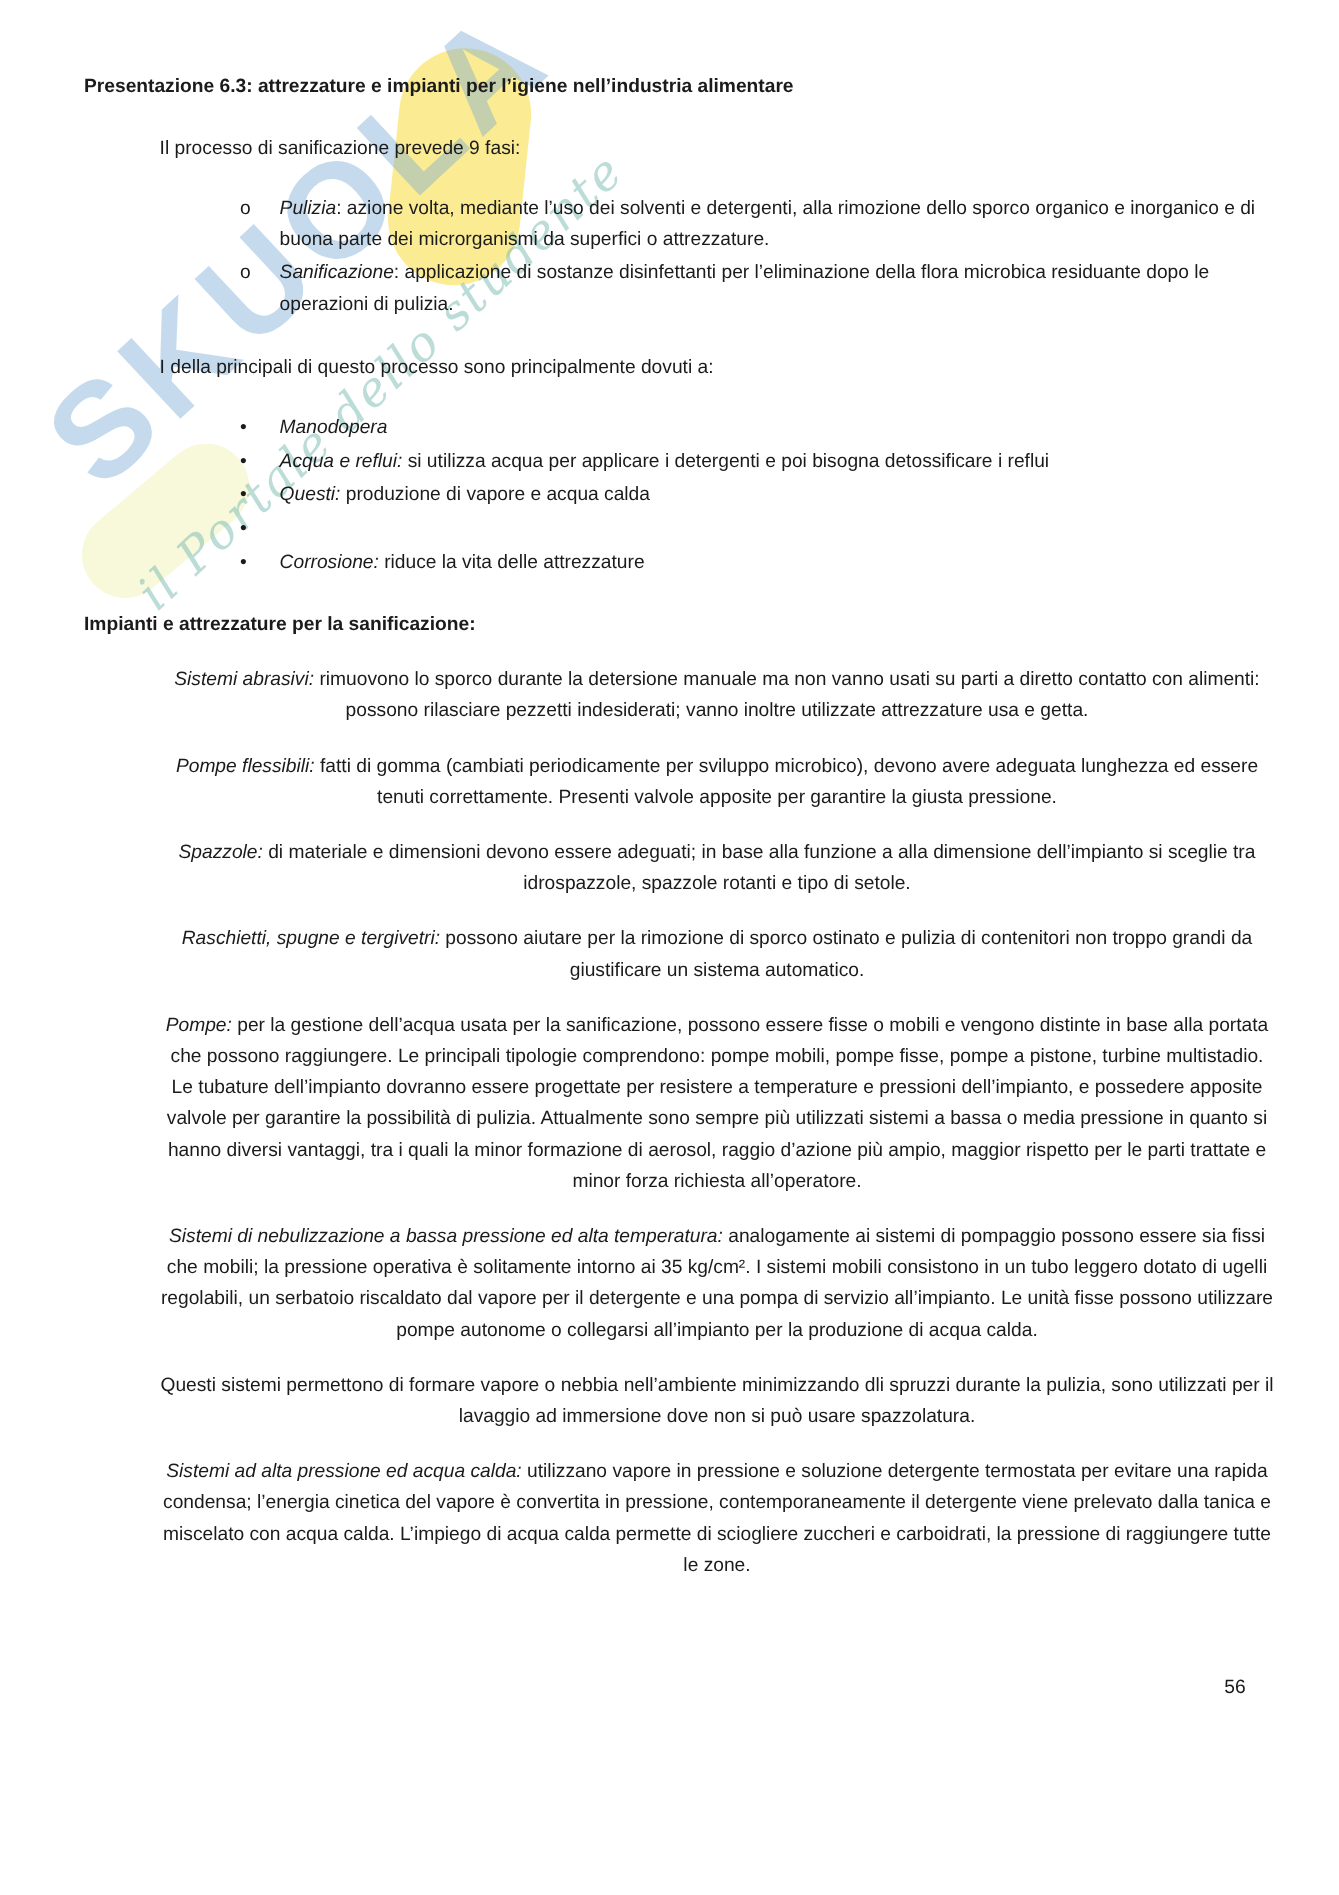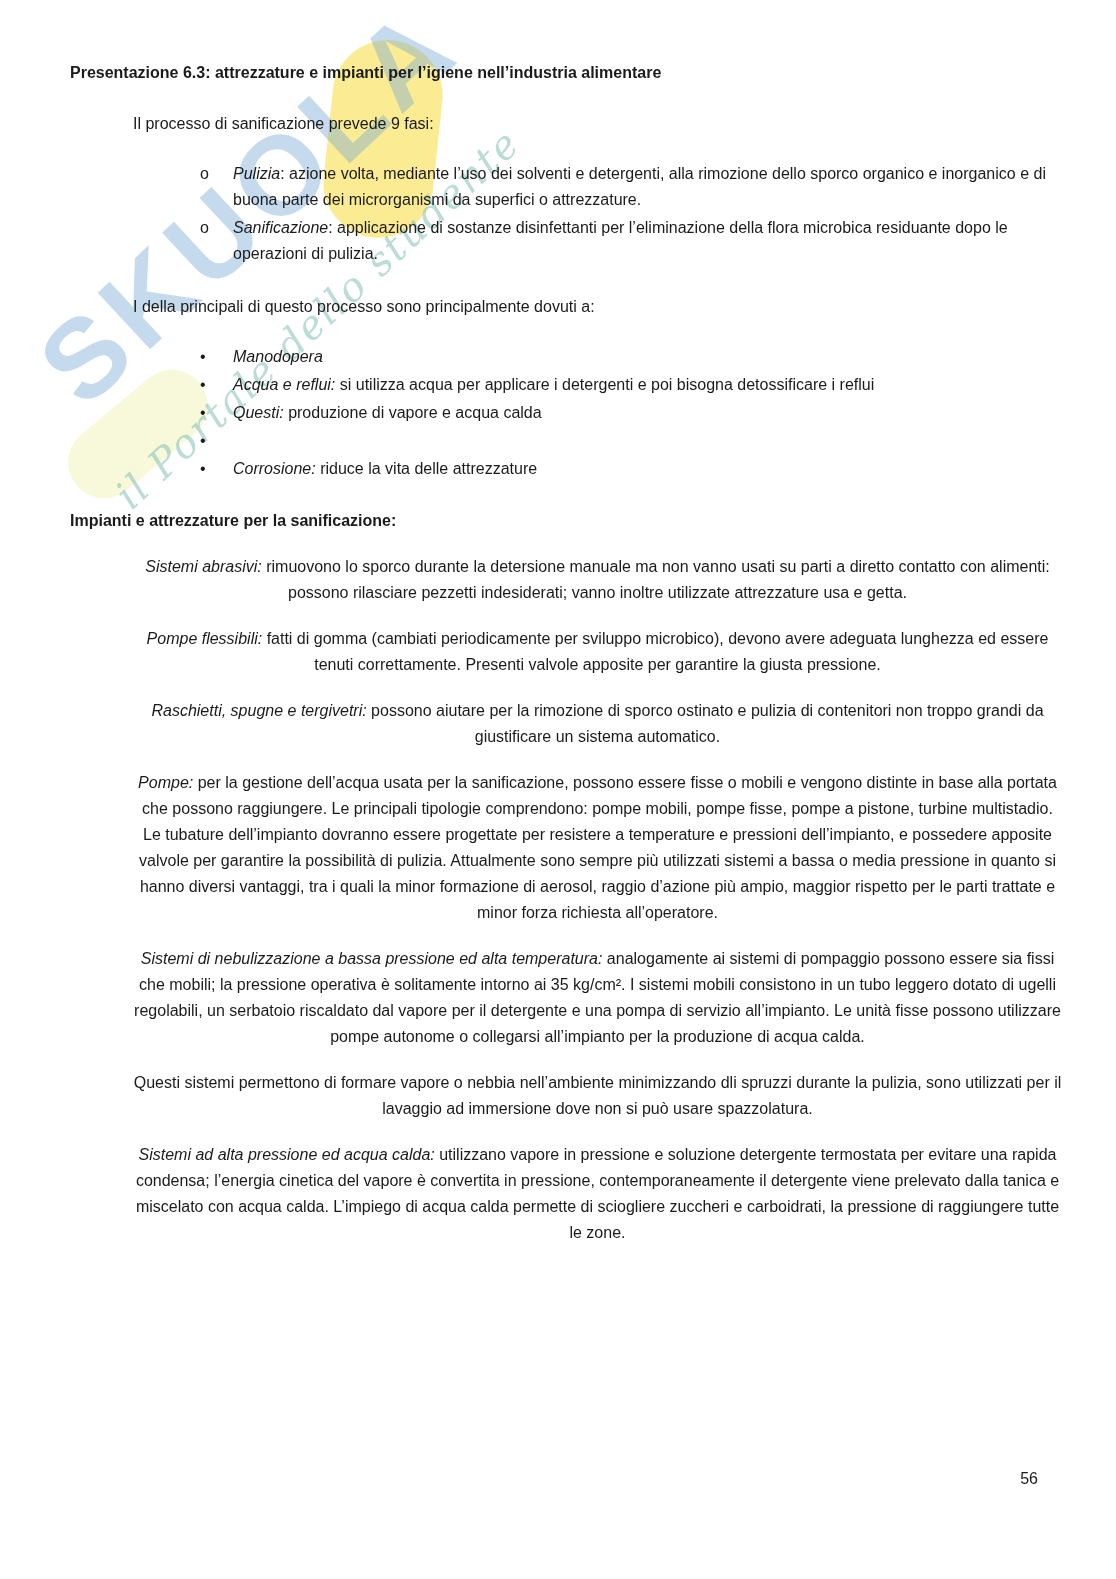--- a/index.html
+++ b/index.html
@@ -113,21 +113,21 @@
   .para {
     margin: 20px 0 0 63px;
     text-align: center;
   }
   .lead {
     font-style: italic;
   }
   .page-number {
     position: absolute;
     z-index: 1;
-    top: 1468px;
+    top: 1396px;
     right: 78px;
     font-size: 16px;
     line-height: 22px;
   }
 </style>
 </head>
 <body>
 
 <div class="page">
 
@@ -178,20 +178,21 @@
         <span class="li-text"><span class="lead">Corrosione:</span><span> riduce la vita delle attrezzature</span></span>
       </li>
     </ul>
 
     <p class="section-heading">Impianti e attrezzature per la sanificazione:</p>
 
     <p class="para"><span class="lead">Sistemi abrasivi:</span><span> rimuovono lo sporco durante la detersione manuale ma non vanno usati su parti a diretto contatto con alimenti: possono rilasciare pezzetti indesiderati; vanno inoltre utilizzate attrezzature usa e getta.</span></p>
 
     <p class="para"><span class="lead">Pompe flessibili:</span><span> fatti di gomma (cambiati periodicamente per sviluppo microbico), devono avere adeguata lunghezza ed essere tenuti correttamente. Presenti valvole apposite per garantire la giusta pressione.</span></p>
 
+    <p class="para"><span class="lead">Spazzole:</span><span> di materiale e dimensioni devono essere adeguati; in base alla funzione a alla dimensione dell’impianto si sceglie tra idrospazzole, spazzole rotanti e tipo di setole.</span></p>
 
     <p class="para"><span class="lead">Raschietti, spugne e tergivetri:</span><span> possono aiutare per la rimozione di sporco ostinato e pulizia di contenitori non troppo grandi da giustificare un sistema automatico.</span></p>
 
     <p class="para"><span class="lead">Pompe:</span><span> per la gestione dell’acqua usata per la sanificazione, possono essere fisse o mobili e vengono distinte in base alla portata che possono raggiungere. Le principali tipologie comprendono: pompe mobili, pompe fisse, pompe a pistone, turbine multistadio. Le tubature dell’impianto dovranno essere progettate per resistere a temperature e pressioni dell’impianto, e possedere apposite valvole per garantire la possibilità di pulizia. Attualmente sono sempre più utilizzati sistemi a bassa o media pressione in quanto si hanno diversi vantaggi, tra i quali la minor formazione di aerosol, raggio d’azione più ampio, maggior rispetto per le parti trattate e minor forza richiesta all’operatore.</span></p>
 
     <p class="para"><span class="lead">Sistemi di nebulizzazione a bassa pressione ed alta temperatura: </span><span>analogamente ai sistemi di pompaggio possono essere sia fissi che mobili; la pressione operativa è solitamente intorno ai 35 kg/cm². I sistemi mobili consistono in un tubo leggero dotato di ugelli regolabili, un serbatoio riscaldato dal vapore per il detergente e una pompa di servizio all’impianto. Le unità fisse possono utilizzare pompe autonome o collegarsi all’impianto per la produzione di acqua calda.</span></p>
 
     <p class="para"><span class="lead"></span><span>Questi sistemi permettono di formare vapore o nebbia nell’ambiente minimizzando dli spruzzi durante la pulizia, sono utilizzati per il lavaggio ad immersione dove non si può usare spazzolatura.</span></p>
 
     <p class="para"><span class="lead">Sistemi ad alta pressione ed acqua calda: </span><span>utilizzano vapore in pressione e soluzione detergente termostata per evitare una rapida condensa; l’energia cinetica del vapore è convertita in pressione, contemporaneamente il detergente viene prelevato dalla tanica e miscelato con acqua calda. L’impiego di acqua calda permette di sciogliere zuccheri e carboidrati, la pressione di raggiungere tutte le zone.</span></p>

